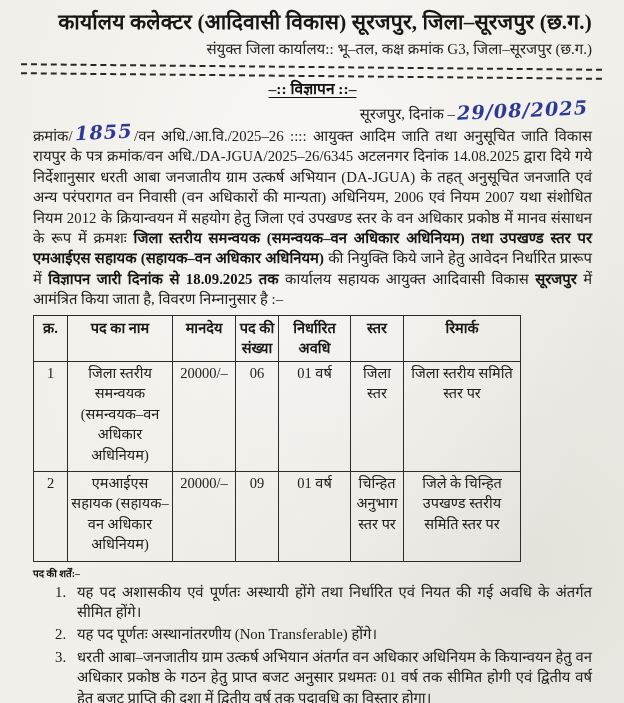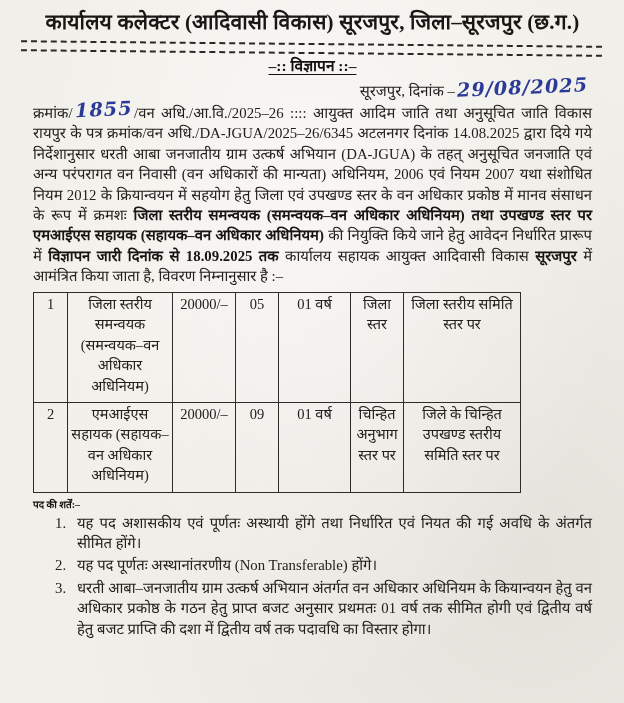--- a/index.html
+++ b/index.html
@@ -11,21 +11,21 @@
   .page{
     position:relative;width:624px;height:703px;overflow:hidden;
     box-sizing:border-box;
     padding:10px 32px 0 33px;
     color:#22201d;
     background:
       radial-gradient(ellipse at 50% 30%, rgba(255,255,255,.55), rgba(0,0,0,0) 70%),
       radial-gradient(ellipse at 85% 80%, rgba(190,186,178,.25), rgba(0,0,0,0) 60%),
       #f1efe9;
   }
-  .letterhead{text-align:center;}
+  .letterhead{text-align:right;}
   .office-name{
     font-size:21px;font-weight:700;line-height:1.2;color:#191714;
     letter-spacing:.2px;
   }
   .office-address{font-size:15px;margin-top:3px;color:#201e1b;}
   .email-line{font-size:14.5px;font-weight:700;margin-top:3px;color:#1b1916;}
   .sep{
     height:7px;margin:8px -10px 0 -12px;
     border-top:2px dashed #2a2824;border-bottom:2px dashed #2a2824;
     transform:rotate(.55deg);
@@ -74,20 +74,21 @@
   .li .num{flex:0 0 22px;}
   .li .litext{flex:1;text-align:justify;}
 </style>
 </head>
 <body>
 
 <div class="page">
 
   <div class="letterhead">
     <div class="office-name">कार्यालय कलेक्टर (आदिवासी विकास) सूरजपुर, जिला–सूरजपुर (छ.ग.)</div>
+    <div class="office-address">संयुक्त जिला कार्यालय:: भू–तल, कक्ष क्रमांक G3, जिला–सूरजपुर (छ.ग.)</div>
   </div>
 
   <div class="sep"></div>
 
   <div class="notice-title">
     <span>–:: विज्ञापन ::–</span>
   </div>
 
   <div class="dateline"><span>सूरजपुर, दिनांक –</span><span class="hw">29/08/2025</span></div>
 
@@ -97,25 +98,34 @@
     <colgroup>
       <col style="width:34px">
         <col style="width:105px">
         <col style="width:63px">
       <col style="width:43px">
         <col style="width:72px">
         <col style="width:53px">
         <col style="width:117px">
     </colgroup>
     <tbody>
+        <tr class="hdr">
+      <th>क्र.</th>
+      <th>पद का नाम</th>
+      <th>मानदेय</th>
+      <th>पद की संख्या</th>
+      <th>निर्धारित अवधि</th>
+      <th>स्तर</th>
+      <th>रिमार्क</th>
+    </tr>
     <tr class="row-1">
       <td>1</td>
       <td>जिला स्तरीय समन्वयक (समन्वयक–वन अधिकार अधिनियम)</td>
       <td>20000/–</td>
-      <td>05</td>
+      <td>06</td>
       <td>01 वर्ष</td>
       <td>जिला स्तर</td>
       <td>जिला स्तरीय समिति स्तर पर</td>
     </tr>
     <tr class="row-2">
       <td>2</td>
       <td>एमआईएस सहायक (सहायक–वन अधिकार अधिनियम)</td>
       <td>20000/–</td>
       <td>09</td>
       <td>01 वर्ष</td>

